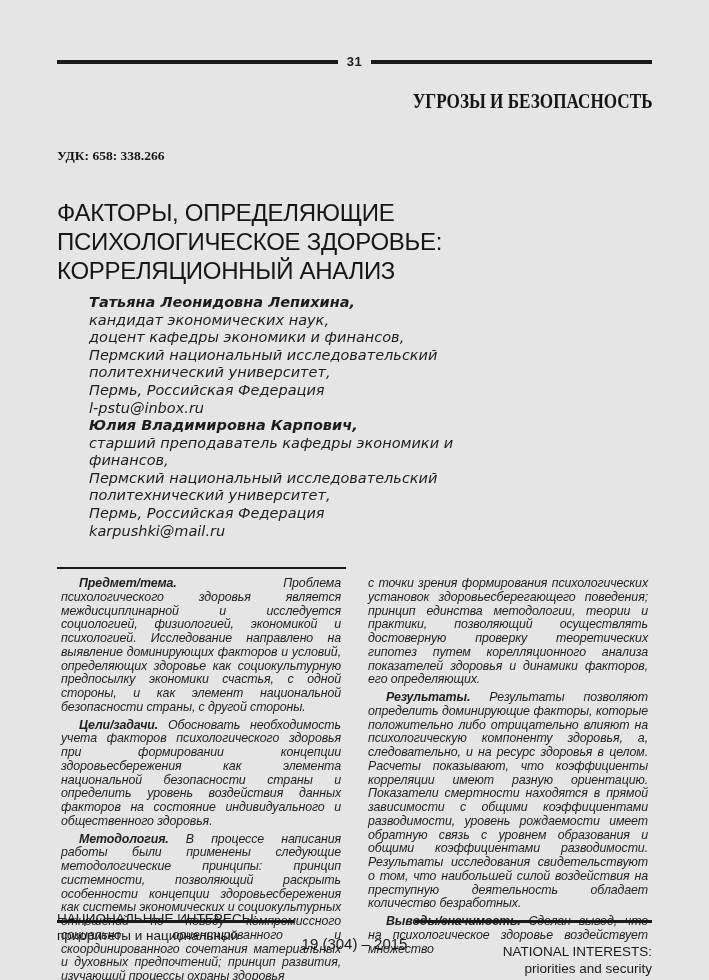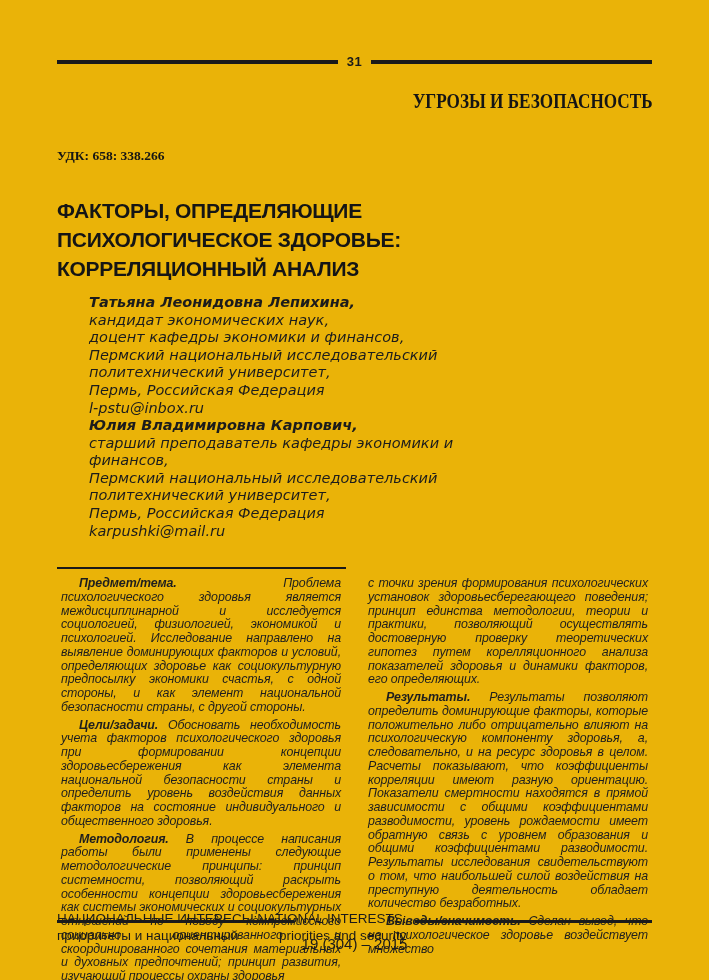--- a/index.html
+++ b/index.html
@@ -4,21 +4,21 @@
 <style>
   html, body {
     margin: 0;
     padding: 0;
     background: #ffffff;
   }
   .page {
     position: relative;
     width: 709px;
     height: 980px;
-    background: #eab308;
+    background: #e5e5e5;
     color: #1c1c1c;
     font-family: "Liberation Sans", sans-serif;
     overflow: hidden;
   }
   
   .top-rule {
     position: absolute;
     left: 57px;
     right: 57px;
     top: 54px;
@@ -59,23 +59,23 @@
     font-weight: bold;
     font-size: 13.5px;
     color: #151515;
   }
   
   .title {
     position: absolute;
     top: 182px;
     left: 57px;
     width: 560px;
-    font-size: 21px;
+    font-size: 24px;
     line-height: 29px;
-    font-weight: bold;
+    font-weight: normal;
     letter-spacing: -0.3px;
     color: #151515;
     white-space: pre-line;
   }
   
   .author {
     position: absolute;
     left: 57px;
     width: 420px;
     font-family: "DejaVu Sans", sans-serif;
@@ -147,24 +147,25 @@
     color: #1a1a1a;
     white-space: nowrap;
     margin-top: 44px;
   }
   .footer-bottom {
     position: absolute;
     left: 57px;
     right: 57px;
     top: 911px;
     display: flex;
-    justify-content: flex-start;
+    justify-content: space-between;
     font-size: 13.5px;
     line-height: 16.5px;
     color: #1a1a1a;
+    flex-direction: column;
   }
   .footer-bottom .ru { text-align: left; }
   .footer-bottom .en { text-align: right; }
   .footer-bottom span { display: block; }
 </style>
 </head>
 <body>
 
 <div class="page">
 

